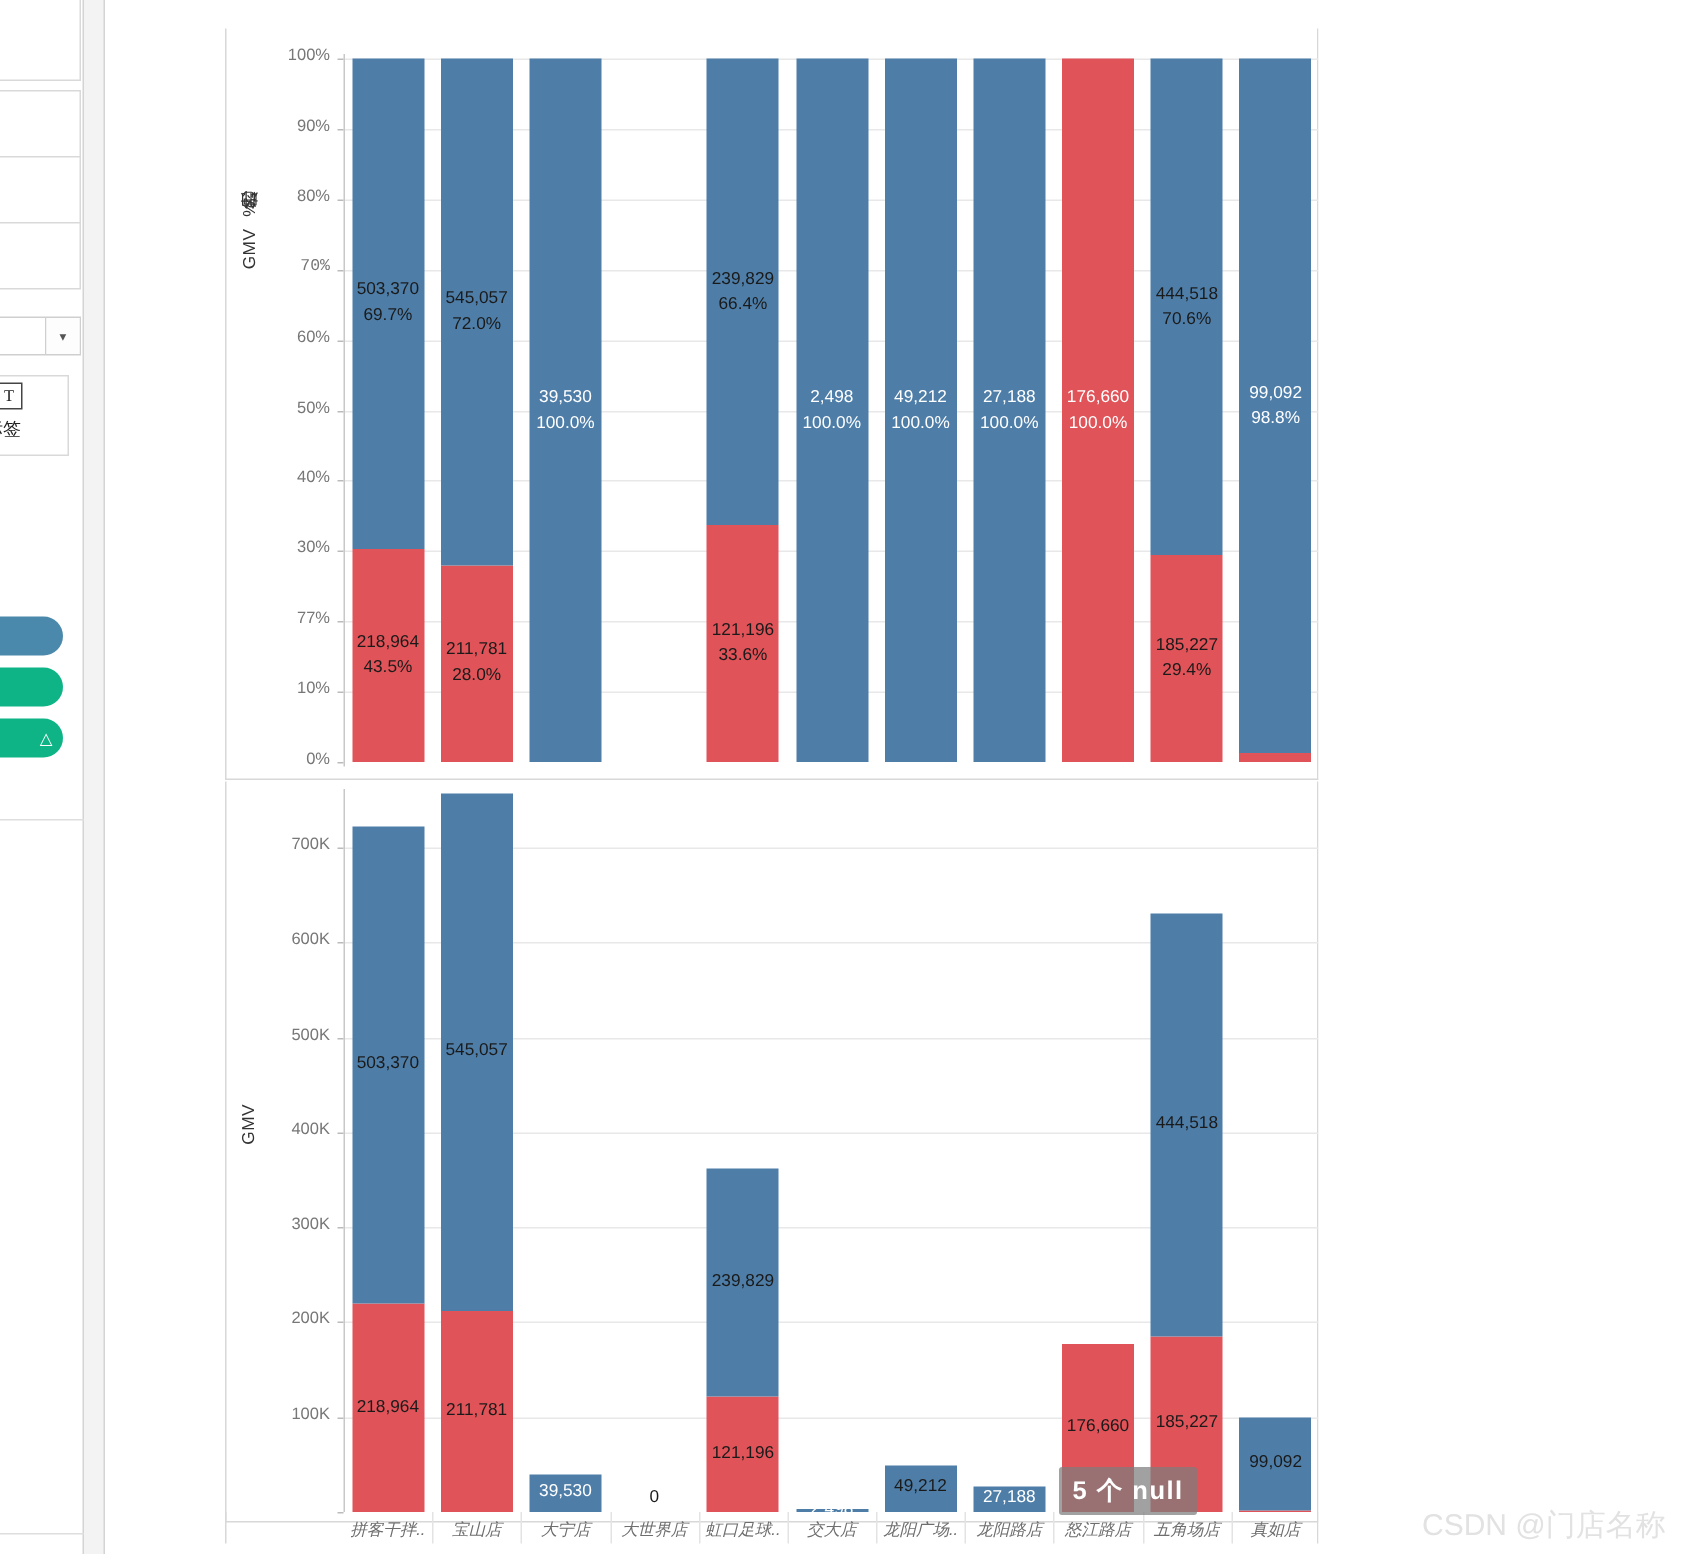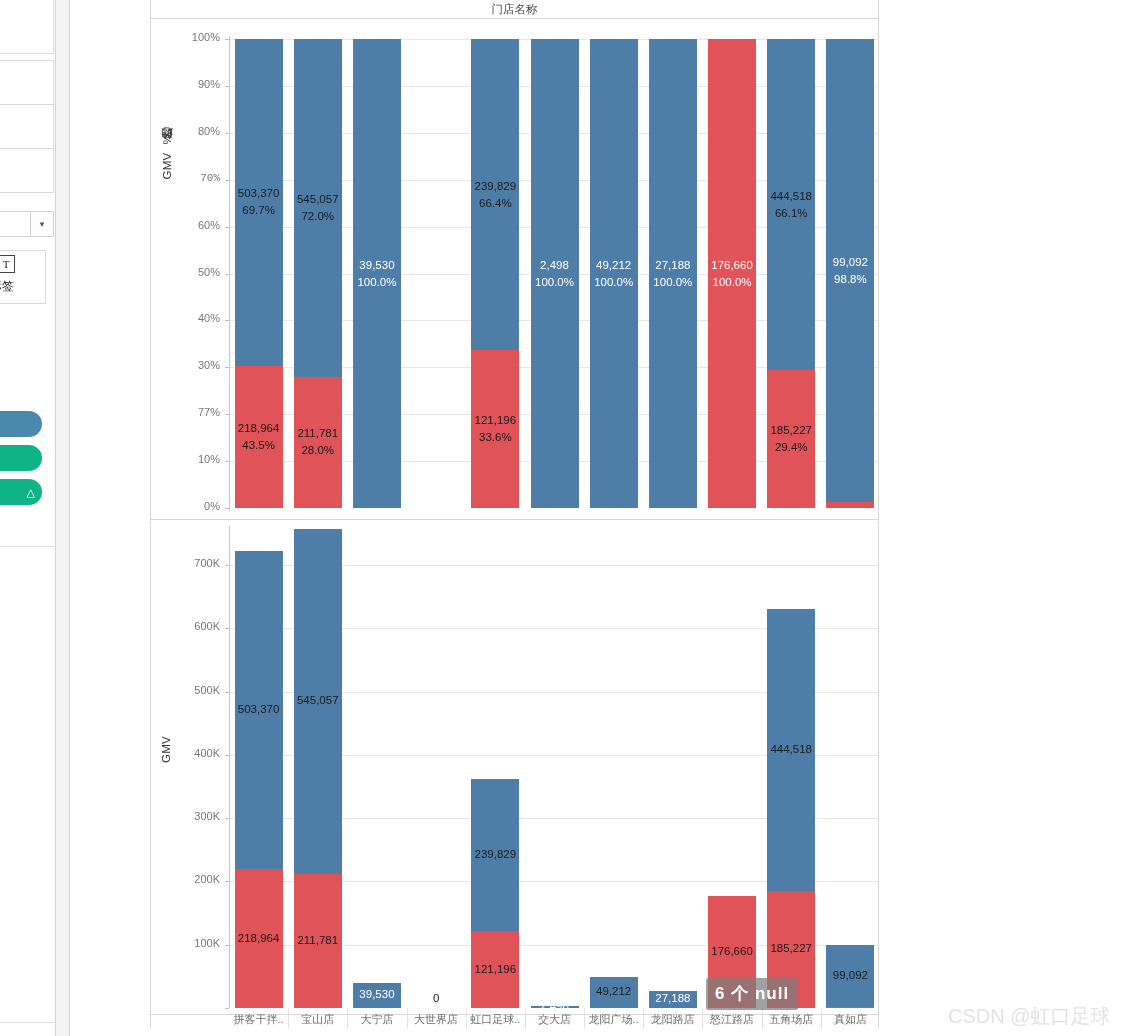--- a/index.html
+++ b/index.html
@@ -113,20 +113,21 @@
   }
   .dlabel.light{color:#ffffff;}
   .xlabel{
     position:absolute;font-size:11px;color:#6e6e6e;text-align:center;
     white-space:nowrap;overflow:hidden;
   }
   #xaxis-band{
     position:absolute;left:79px;top:1008px;width:729px;height:21px;
     border-left:1px solid #d8d8d8;border-right:1px solid #d8d8d8;
     box-sizing:border-box;
+    font-style:italic;
   }
   .xsep{position:absolute;top:0;width:1px;height:21px;background:#e3e3e3;}
 
   #null-badge{
     position:absolute;left:706px;top:978px;
     background:rgba(125,125,125,0.72);
     color:#ffffff;font-size:17px;font-weight:bold;
     padding:4px 9px 5px 9px;border-radius:2px;
     white-space:nowrap;letter-spacing:1px;
   }
@@ -167,23 +168,20 @@
     <span>△</span>
   </div>
 
   <div id="sidebar-divider"></div>
   <div id="sidebar-divider2"></div>
 </div>
 <div id="gutter"></div>
 
 <div id="viz">
 
-  <div id="title-bar">
-    <span>门店名称</span>
-  </div>
 
   <div class="panel" id="panel-top">
     <div class="plot" id="plot-top">
         <div class="tick-mark" style="top: 489px; left: 74px;"></div>
         <div class="axis-tick" style="top: 481px; left: 0px; width: 69px;">0%</div>
         <div class="gridline" style="top: 442.1px; left: 78px; width: 651px;"></div>
         <div class="tick-mark" style="top: 442.1px; left: 74px;"></div>
         <div class="axis-tick" style="top: 434.1px; left: 0px; width: 69px;">10%</div>
         <div class="gridline" style="top: 395.2px; left: 78px; width: 651px;"></div>
         <div class="tick-mark" style="top: 395.2px; left: 74px;"></div>
@@ -266,21 +264,21 @@
         </div>
         <div class="bar red" style="left: 557.045px; width: 48px; top: 20px; height: 469px;"></div>
         <div class="dlabel light" style="left: 535.045px; width: 92px; top: 237.5px;">
           <div>176,660</div>
           <div>100.0%</div>
         </div>
         <div class="bar red" style="left: 616.227px; width: 48px; top: 351.114px; height: 137.886px;"></div>
         <div class="bar blue" style="left: 616.227px; width: 48px; top: 20px; height: 331.114px;"></div>
         <div class="dlabel" style="left: 594.227px; width: 92px; top: 168.557px;">
           <div>444,518</div>
-          <div>66.1%</div>
+          <div>70.6%</div>
         </div>
         <div class="dlabel" style="left: 594.227px; width: 92px; top: 403.057px;">
           <div>185,227</div>
           <div>29.4%</div>
         </div>
         <div class="bar red" style="left: 675.409px; width: 48px; top: 483.372px; height: 5.628px;"></div>
         <div class="bar blue" style="left: 675.409px; width: 48px; top: 20px; height: 463.372px;"></div>
         <div class="dlabel light" style="left: 653.409px; width: 92px; top: 234.686px;">
           <div>99,092</div>
           <div>98.8%</div>
@@ -368,14 +366,14 @@
       <div class="xsep" style="left: 551.455px;"></div>
       <div class="xlabel" style="left: 612.636px; width: 55.1818px; top: 4px;">五角场店</div>
       <div class="xsep" style="left: 610.636px;"></div>
       <div class="xlabel" style="left: 671.818px; width: 55.1818px; top: 4px;">真如店</div>
       <div class="xsep" style="left: 669.818px;"></div>
     </div>
 
   <div id="right-blank"></div>
 </div>
 
-<div id="null-badge">6 个 null</div>
-<div id="watermark">CSDN @虹口足球</div>
+<div id="null-badge">5 个 null</div>
+<div id="watermark">CSDN @门店名称</div>
 
 </body></html>

